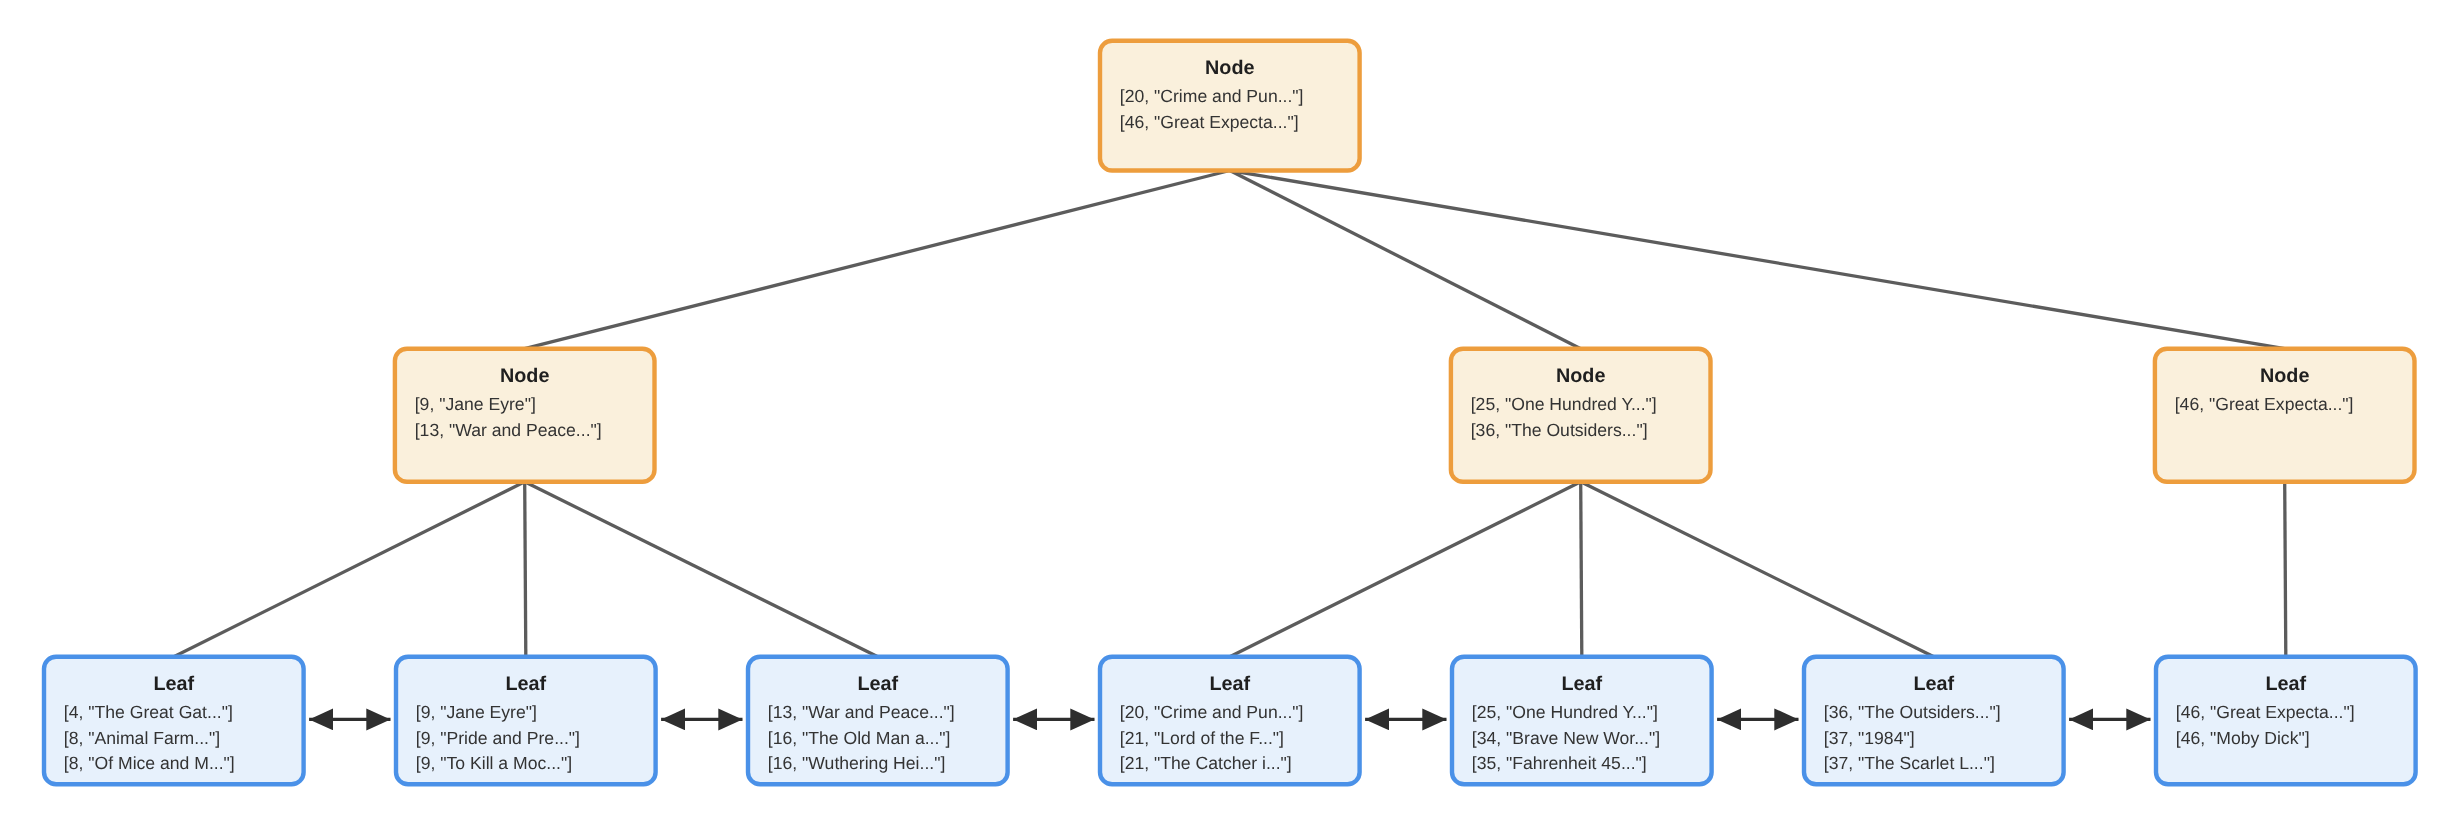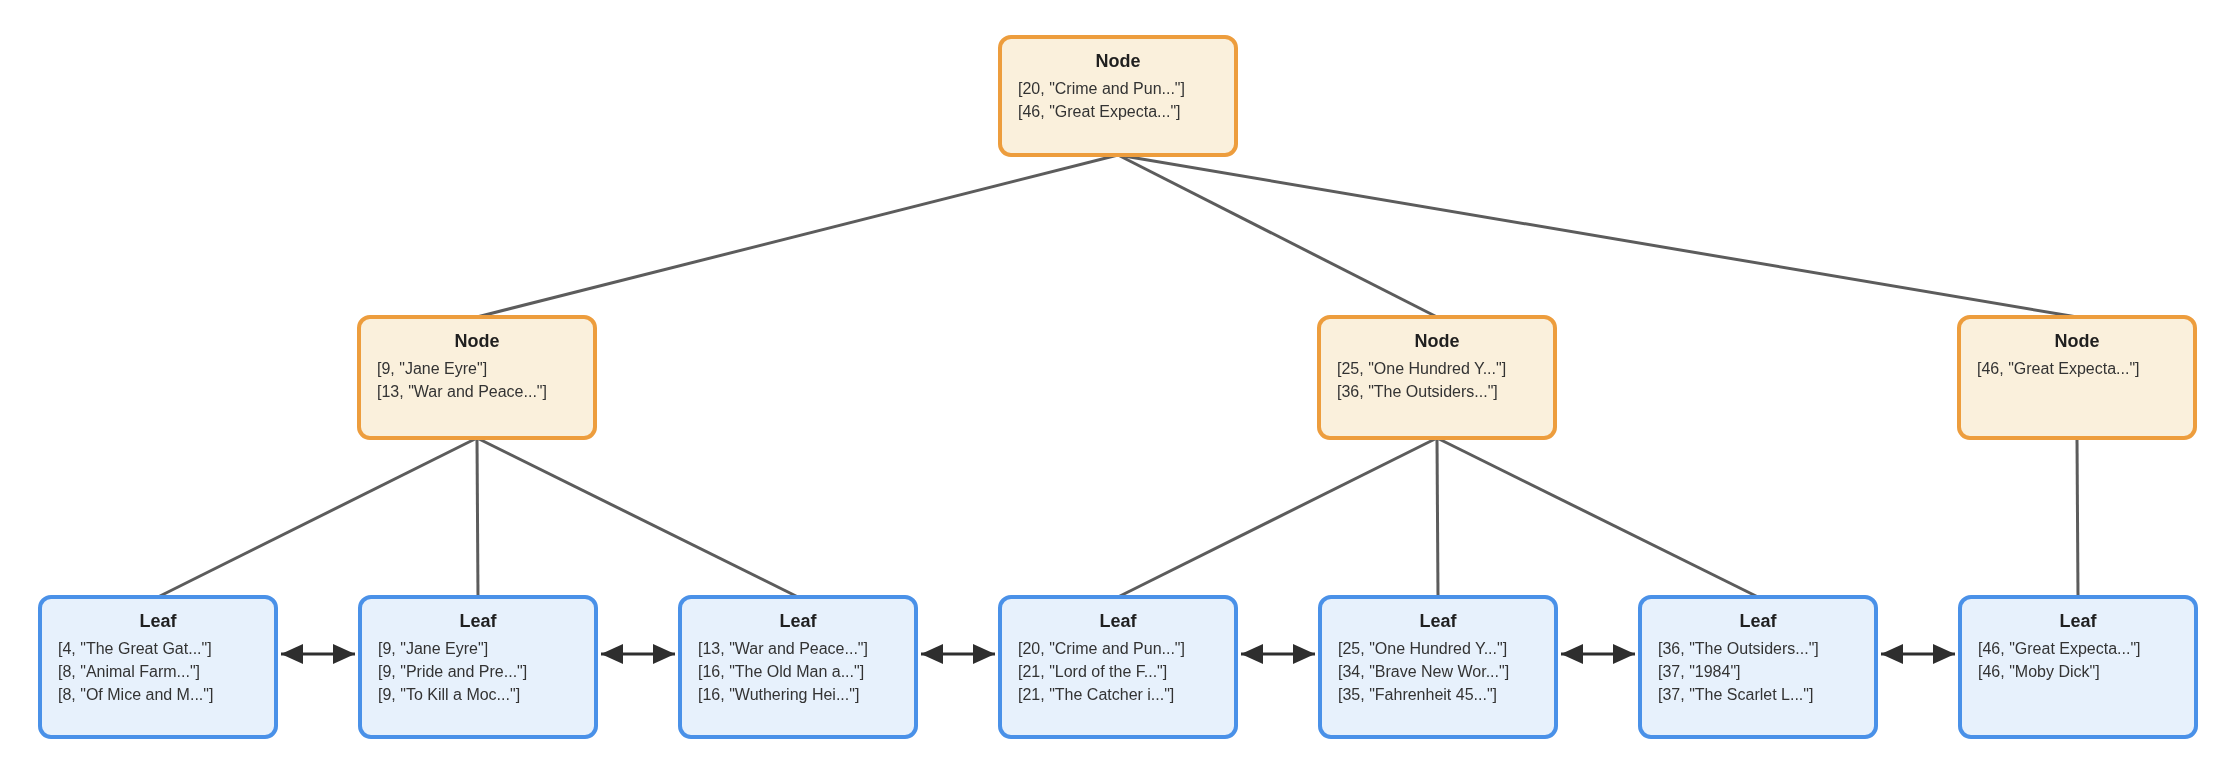--- a/index.html
+++ b/index.html
@@ -28,21 +28,21 @@
   }
   .node {
     background: #faf0dc;
     border: 4px solid #ed9d3d;
     height: 125px;
   }
   .root { height: 122px; }
   .leaf {
     background: #e7f1fc;
     border: 4px solid #4a91e8;
-    height: 144px;
+    height: 120px;
   }
   .title {
     text-align: center;
     font-weight: bold;
     font-size: 18px;
     color: #1f1f1f;
     line-height: 22px;
     margin-bottom: 5px;
   }
   .entry {

